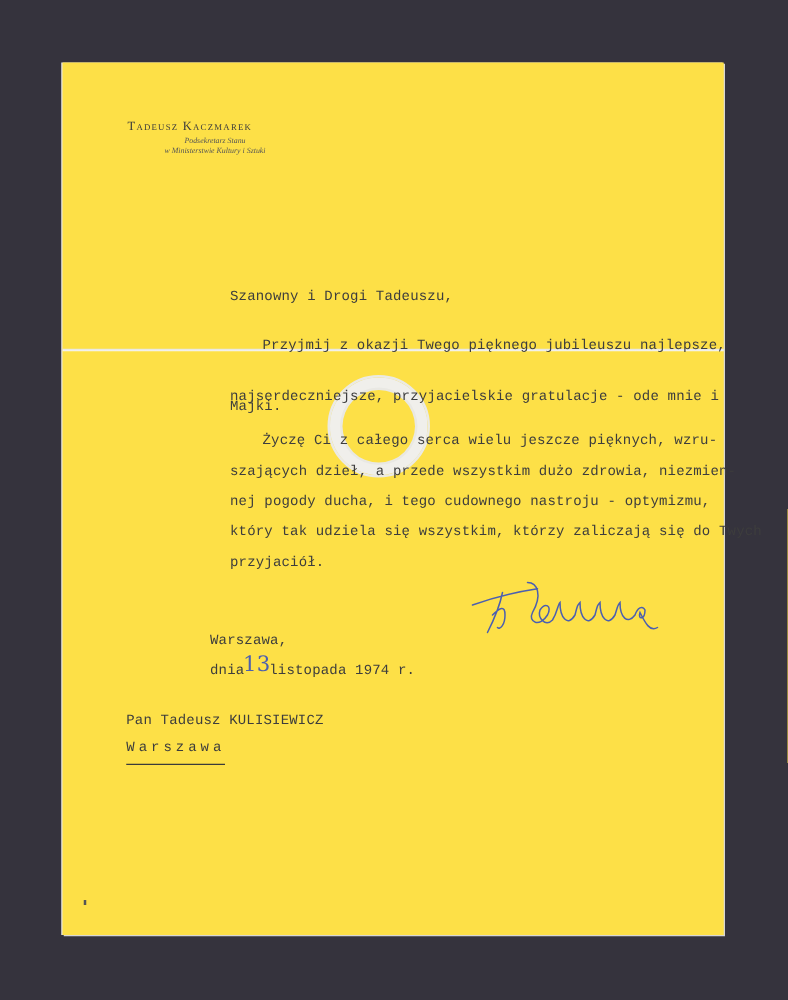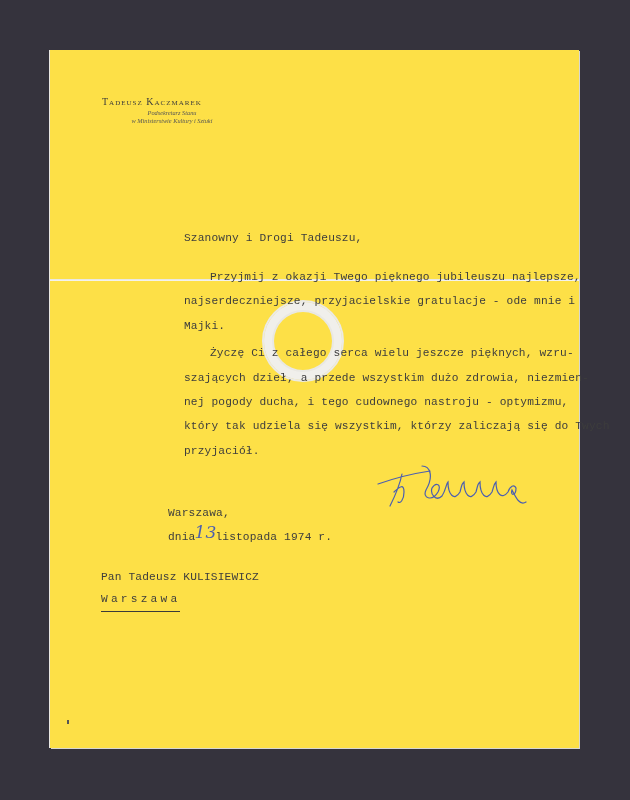--- a/index.html
+++ b/index.html
@@ -40,21 +40,21 @@
   }
   .text {
     position: absolute; left: 0; white-space: nowrap;
     font-size: 11.2px; color: #3d3d3d; letter-spacing: 0.15px;
     font-family: "Liberation Mono", "DejaVu Sans Mono", monospace;
   }
   .signature {
     position: absolute; left: 320px; top: 412px; width: 170px; height: 50px;
   }
   .day-ink {
-    color: #4b5fb0; font-family: "DejaVu Serif", serif; font-style: italic;
+    color: #4b5fb0; font-family: "DejaVu Serif", serif; 
     font-size: 17px; display: inline-block; margin: 0 -1px; transform: translateY(-2px);
   }
   .underline { border-bottom: 1px solid #3a3a3a; padding-bottom: 6px; letter-spacing: 3.2px; }
   .speck { position: absolute; left: 17px; top: 670px; width: 2px; height: 4px; background: #555; }
 </style>
 </head>
 <body>
 
 <div class="paper">
   <div class="fold"></div>
@@ -65,21 +65,21 @@
     <div class="lh-name">Tadeusz Kaczmarek</div>
     <div class="lh-title">
       <div>Podsekretarz Stanu</div>
       <div>w Ministerstwie Kultury i Sztuki</div>
     </div>
   </div>
 
   <div class="text" style="left:134px; top:182px;">Szanowny i Drogi Tadeuszu,</div>
 
   <div class="text" style="left:160px; top:221px;">Przyjmij z okazji Twego pięknego jubileuszu najlepsze,</div>
-  <div class="text" style="left:134px; top:245px;text-align:right;">najserdeczniejsze, przyjacielskie gratulacje - ode mnie i</div>
+  <div class="text" style="left:134px; top:262px;text-align:right;">najserdeczniejsze, przyjacielskie gratulacje - ode mnie i</div>
   <div class="text" style="left:134px; top:270px;">Majki.</div>
 
   <div class="text" style="left:160px; top:297px;">Życzę Ci z całego serca wielu jeszcze pięknych, wzru-</div>
   <div class="text" style="left:134px; top:322px;">szających dzieł, a przede wszystkim dużo zdrowia, niezmien-</div>
   <div class="text" style="left:134px; top:346px;">nej pogody ducha, i tego cudownego nastroju - optymizmu,</div>
   <div class="text" style="left:134px; top:370px;">który tak udziela się wszystkim, którzy zaliczają się do Twych</div>
   <div class="text" style="left:134px; top:395px;">przyjaciół.</div>
 
   <svg class="signature" viewBox="0 0 170 50">
     <path d="M8 22 C25 16 40 12 60 9 M32 12 C30 22 26 32 20 44 M24 30 C30 24 34 22 34 30 C34 38 30 42 28 40" fill="none" stroke="#4b5fb0" stroke-width="1.2" stroke-linecap="round"></path>

